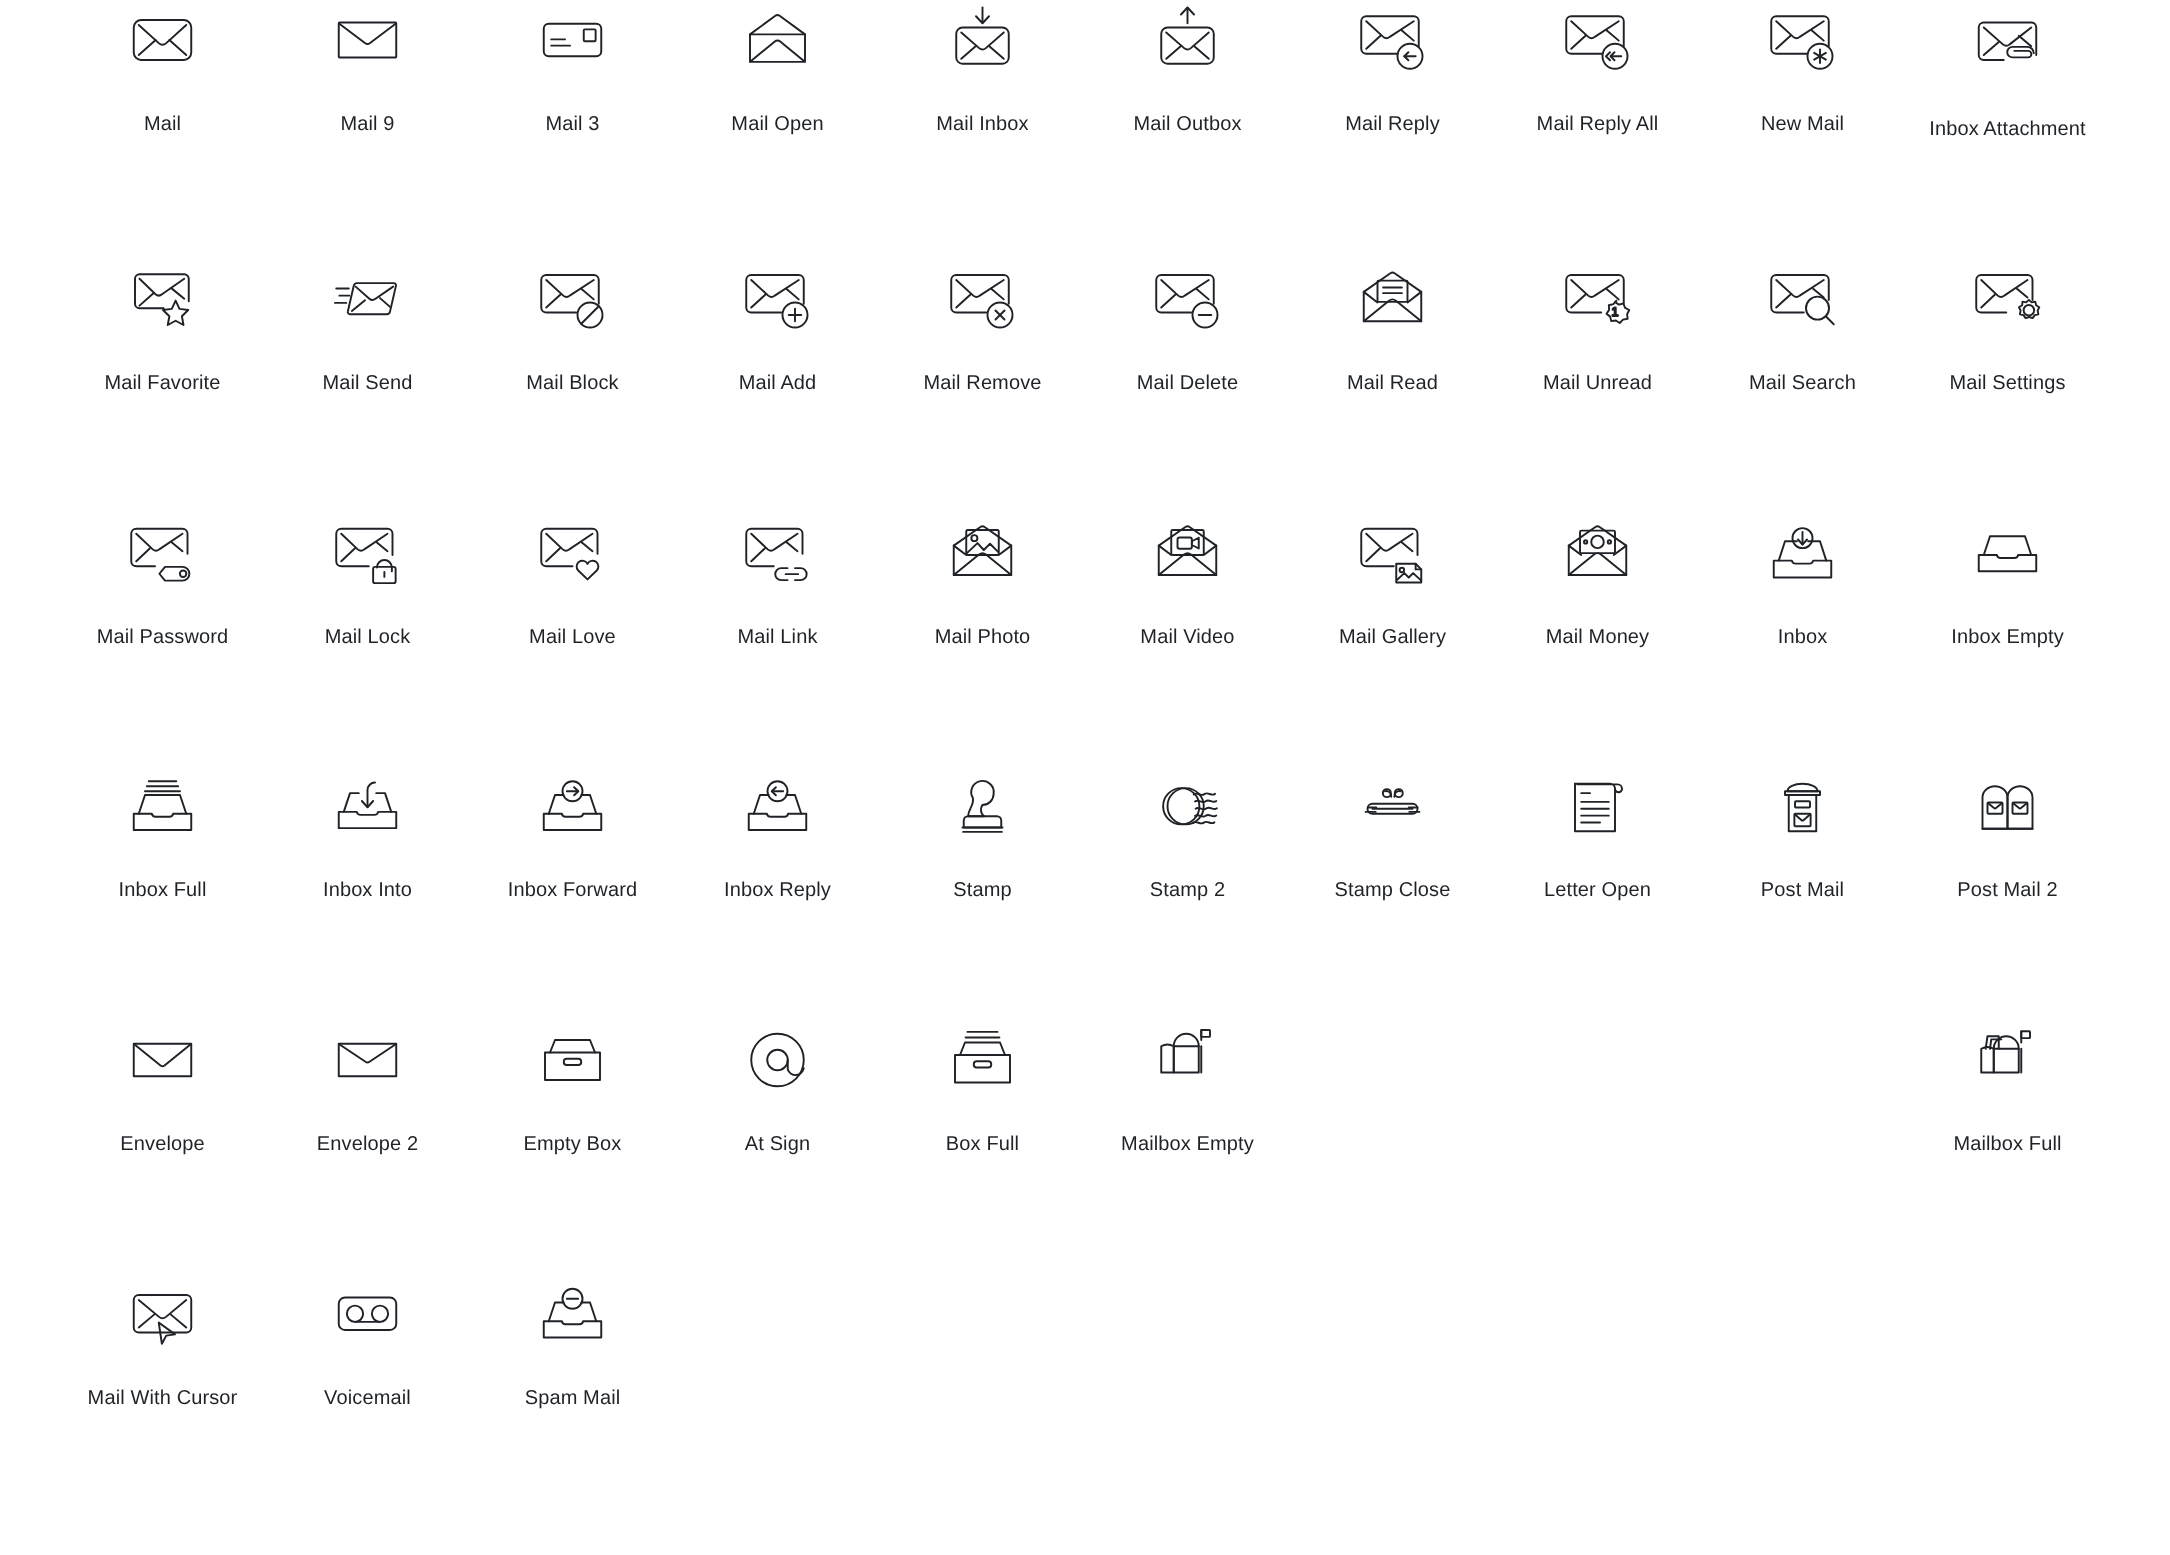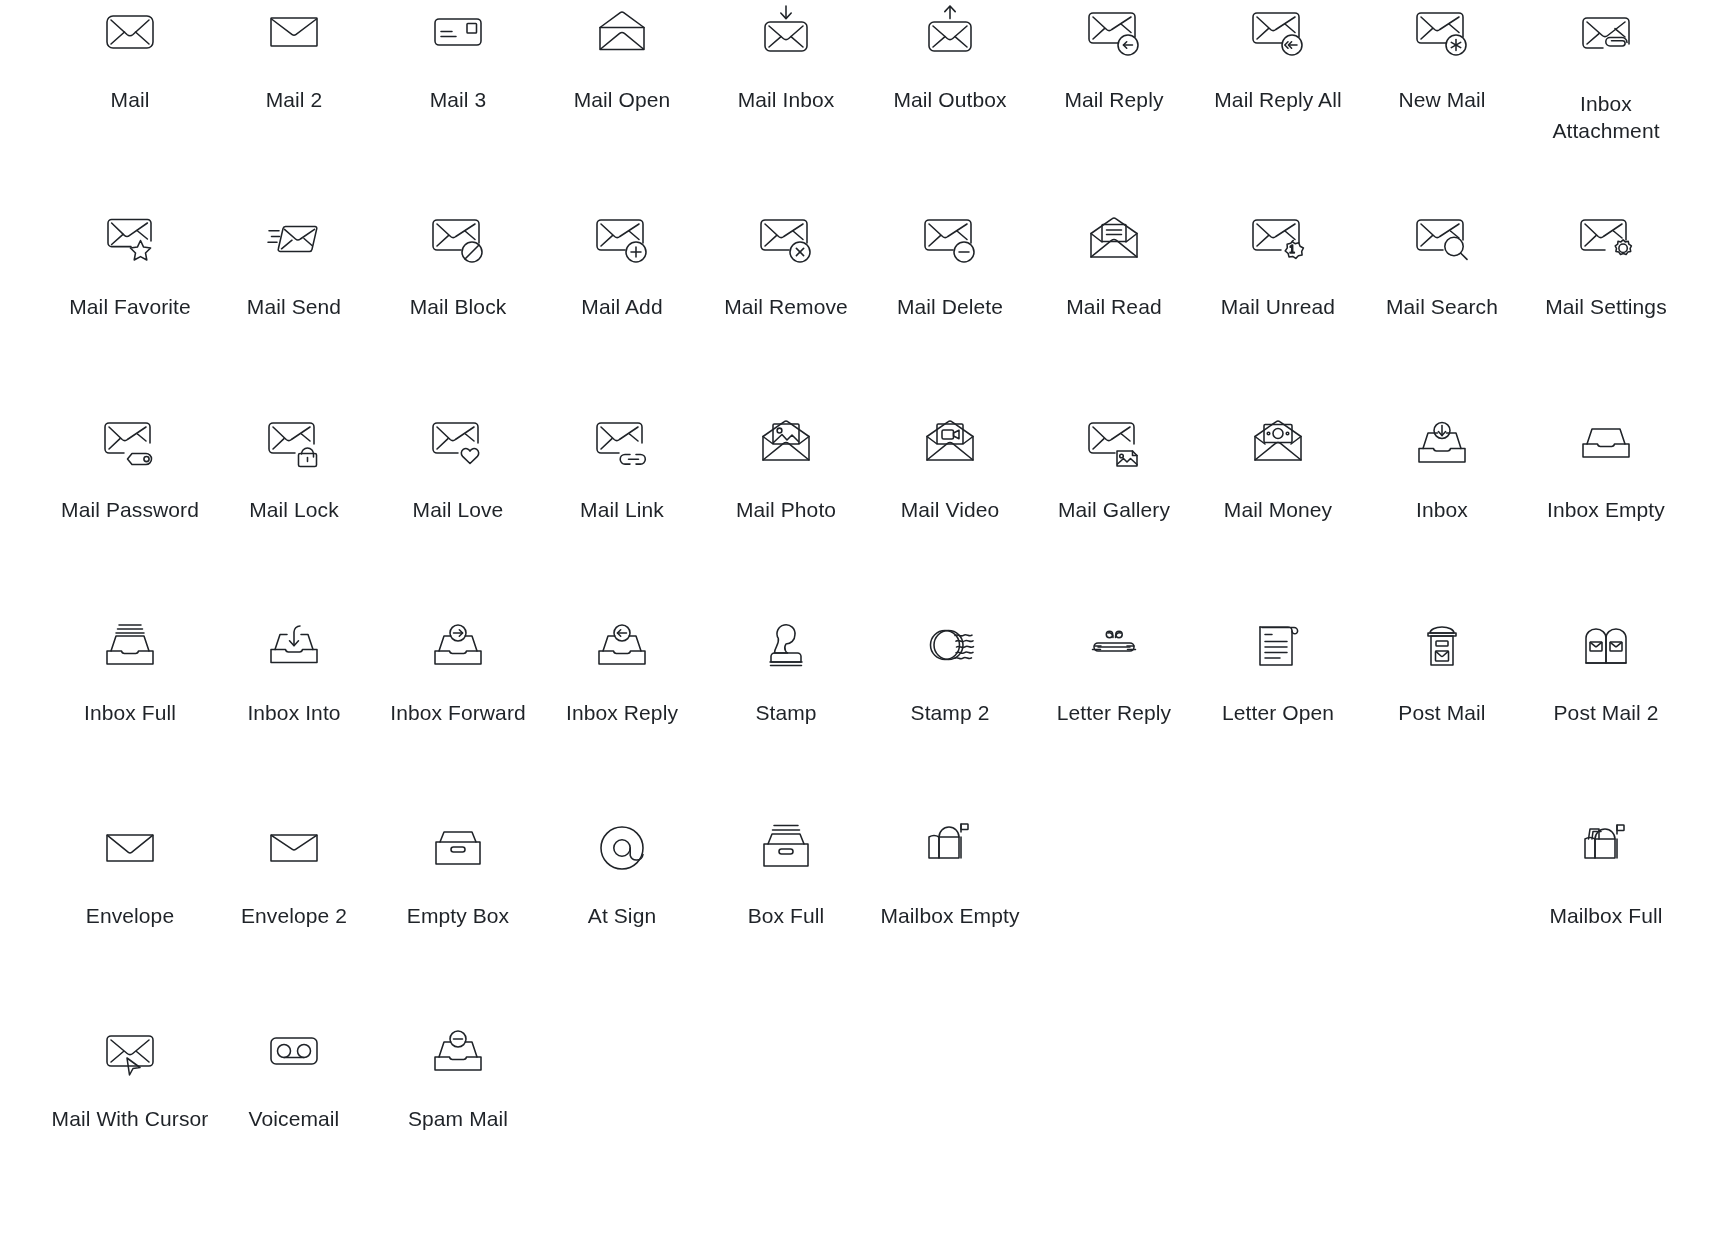--- a/index.html
+++ b/index.html
@@ -41,21 +41,21 @@
   .glyph svg{width:64px;height:64px;display:block;}
   .glyph svg *{
     fill:none;
     stroke:#1f2328;
     stroke-width:1.55;
     stroke-linecap:round;
     stroke-linejoin:round;
   }
   .lbl{
     margin-top:22px;
-    font-size:21px;
+    font-size:16px;
     line-height:27px;
     text-align:center;
     color:#1f2328;
     max-width:160px;
     letter-spacing:0.1px;
   }
 </style>
 </head>
 <body>
 
@@ -72,21 +72,21 @@
         </div>
         <div class="lbl">Mail</div>
       </div>
       <div class="cell r1">
         <div class="glyph">
           <svg viewBox="0 0 64 64">
             <rect x="9" y="18" width="46" height="28" rx="0.6"></rect>
             <path d="M9.5 19 L30.2 34.6 q1.8 1.3 3.6 0 L54.5 19"></path>
           </svg>
         </div>
-        <div class="lbl">Mail 2</div>
+        <div class="lbl">Mail 9</div>
       </div>
       <div class="cell r1">
         <div class="glyph">
           <svg viewBox="0 0 64 64">
             <rect x="9" y="19" width="46" height="26" rx="4"></rect>
             <rect x="41" y="23.5" width="9.5" height="9.5" rx="0.8"></rect>
             <path d="M15 31.5 H26"></path>
             <path d="M15 36.5 H30"></path>
           </svg>
         </div>
@@ -533,21 +533,21 @@
             <circle cx="27.5" cy="21.5" r="3.2"></circle>
             <circle cx="37" cy="21.5" r="3.2"></circle>
             <path d="M16 30 h32 a4 4 0 0 1 0 8 H16 a4 4 0 0 1 0-8 Z"></path>
             <path d="M13 33 h6"></path>
             <path d="M10.5 36.5 h8"></path>
             <path d="M45 33 h7"></path>
             <path d="M45.5 36.5 h8"></path>
             <path d="M16 34 h32"></path>
           </svg>
         </div>
-        <div class="lbl">Letter Reply</div>
+        <div class="lbl">Stamp Close</div>
       </div>
       <div class="cell">
         <div class="glyph">
           <svg viewBox="0 0 64 64">
             <path d="M14 14 h28 a4 4 0 0 1 4 4 a2.8 2.8 0 0 0 2.8 2.8 A2.8 2.8 0 0 0 51.6 18 a3.5 3.5 0 0 0-3.5-3.5 H16"></path>
             <path d="M14 14 V52 h32 V18"></path>
             <path d="M19 21.5 h7"></path>
             <path d="M19 28.5 H41"></path>
             <path d="M19 34 H41"></path>
             <path d="M19 39.5 H41"></path>

